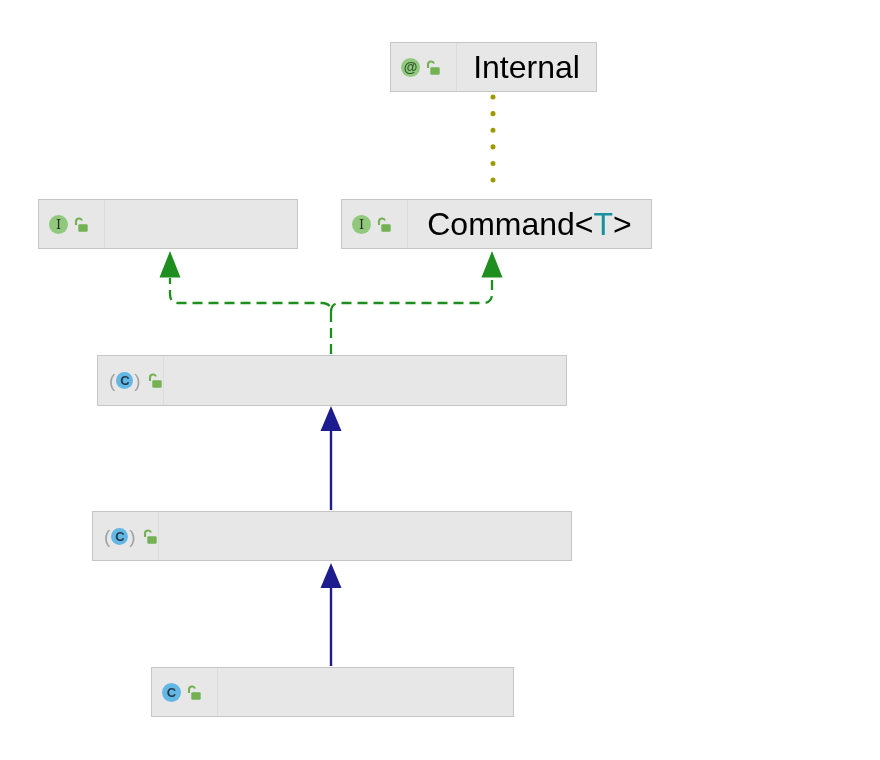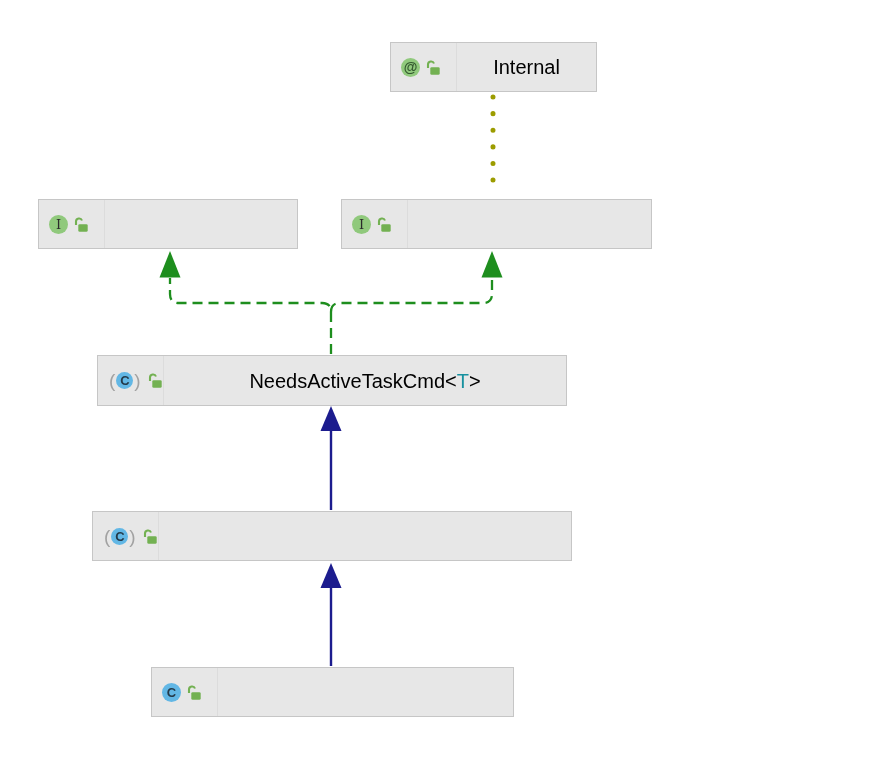--- a/index.html
+++ b/index.html
@@ -24,21 +24,21 @@
   .iconbox {
     width:66px; height:100%;
     box-sizing:border-box;
     display:flex; align-items:center;
     padding-left:10px; gap:5px;
     border-right:1px solid #dcdcdc;
     flex:none;
   }
   .name {
     flex:1; text-align:center;
-    font-size:20px; line-height:1; color:#000000;
+    font-size:32px; line-height:1; color:#000000;
     white-space:nowrap;
     padding:0 4px;
   }
   .gp { color:#17919f; }
   .gb { color:#000000; }
 
   .circle {
     width:19px; height:19px; border-radius:50%;
     display:flex; align-items:center; justify-content:center;
     flex:none;
@@ -114,37 +114,37 @@
   <div class="node" style="left:341px; top:199px; width:311px; height:50px;">
     <span class="iconbox">
       <span class="circle green">
           <span class="glyph-serif">I</span>
         </span>
       <svg class="lock" width="16" height="17" viewBox="0 0 16 17">
         <path d="M3 9 V5.6 a3.1 3.1 0 0 1 6 -1.1" fill="none" stroke="#73b152" stroke-width="2.1"></path>
         <rect x="5.3" y="8.2" width="9.4" height="7.6" rx="1.4" fill="#73b152"></rect>
       </svg>
     </span>
+    <span class="name"><span>Command</span><span class="gb">&lt;</span><span class="gp">T</span><span class="gb">&gt;</span></span>
   </div>
 
   <div class="node" style="left:97px; top:355px; width:470px; height:51px;">
     <span class="iconbox">
       <span class="abs-icon">
         <span class="paren">(</span>
         <span class="circle blue small">
             <span class="glyph-c">C</span>
           </span>
         <span class="paren">)</span>
       </span>
       <svg class="lock" width="16" height="17" viewBox="0 0 16 17">
         <path d="M3 9 V5.6 a3.1 3.1 0 0 1 6 -1.1" fill="none" stroke="#73b152" stroke-width="2.1"></path>
         <rect x="5.3" y="8.2" width="9.4" height="7.6" rx="1.4" fill="#73b152"></rect>
       </svg>
     </span>
-    <span class="name"><span>NeedsActiveTaskCmd</span><span class="gb">&lt;</span><span class="gp">T</span><span class="gb">&gt;</span></span>
   </div>
 
   <div class="node" style="left:92px; top:511px; width:480px; height:50px;">
     <span class="iconbox">
       <span class="abs-icon">
         <span class="paren">(</span>
         <span class="circle blue small">
             <span class="glyph-c">C</span>
           </span>
         <span class="paren">)</span>

